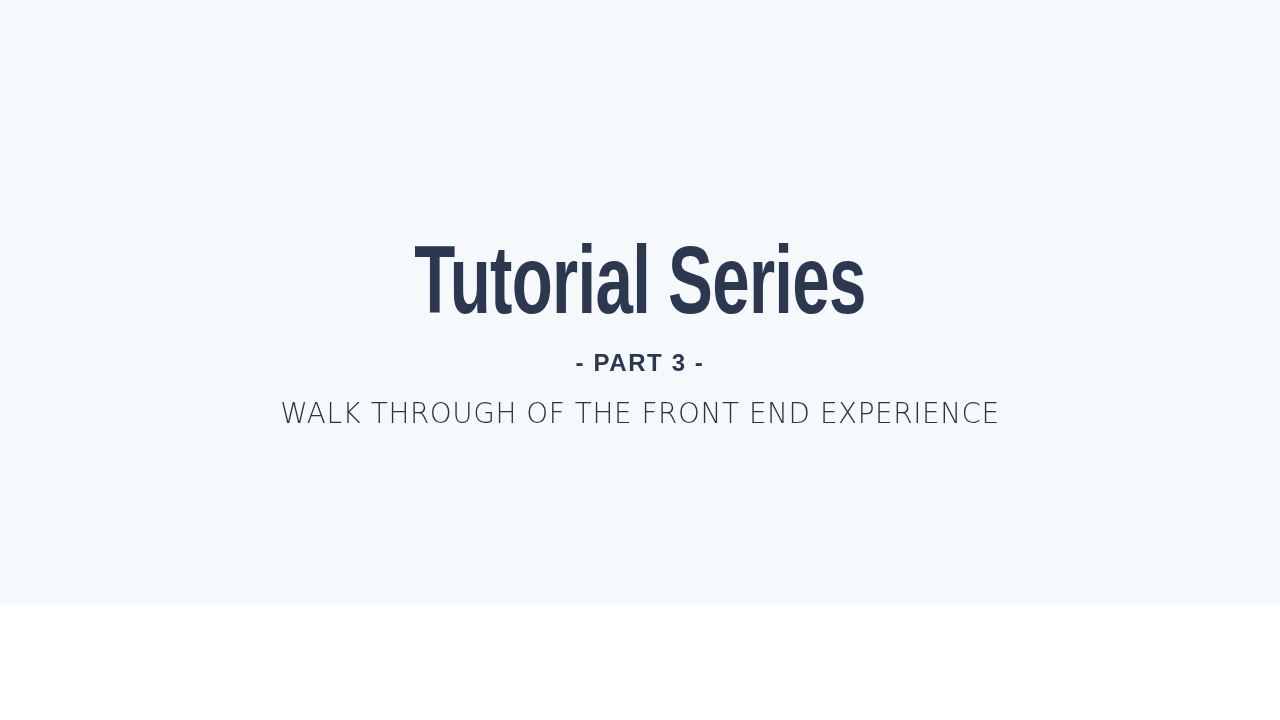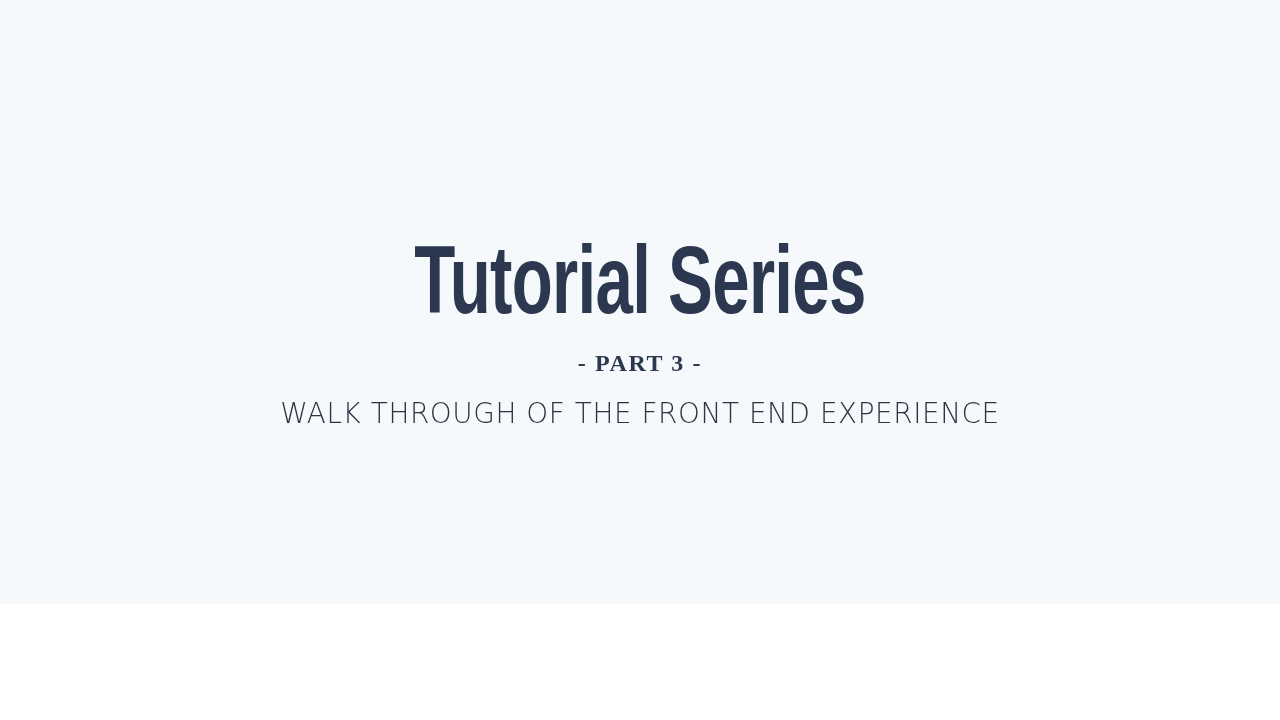--- a/index.html
+++ b/index.html
@@ -47,21 +47,21 @@
     transform: scaleX(0.70);
     transform-origin: center center;
     white-space: nowrap;
     -webkit-font-smoothing: antialiased;
   }
 
   .slide-part {
     margin: 0;
     padding-top: 20px;
     color: #2c3750;
-    font-family: Liberation Serif, serif;
+    font-family: Liberation Sans, sans-serif;
     font-weight: 700;
     font-size: 24px;
     line-height: 30px;
     letter-spacing: 1.6px;
     text-transform: uppercase;
     white-space: nowrap;
   }
 
   .slide-subtitle {
     margin: 0;

